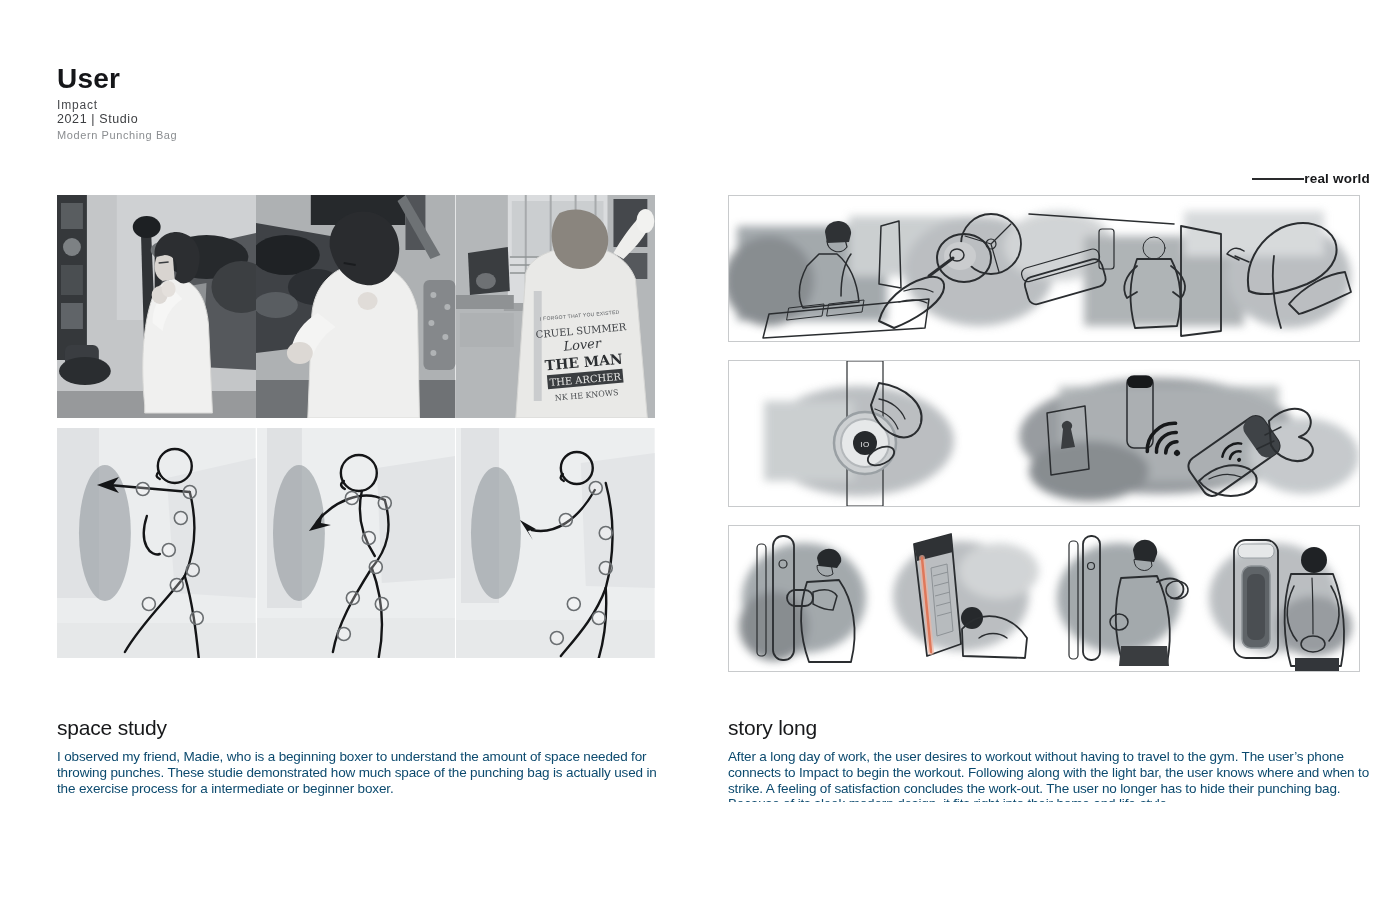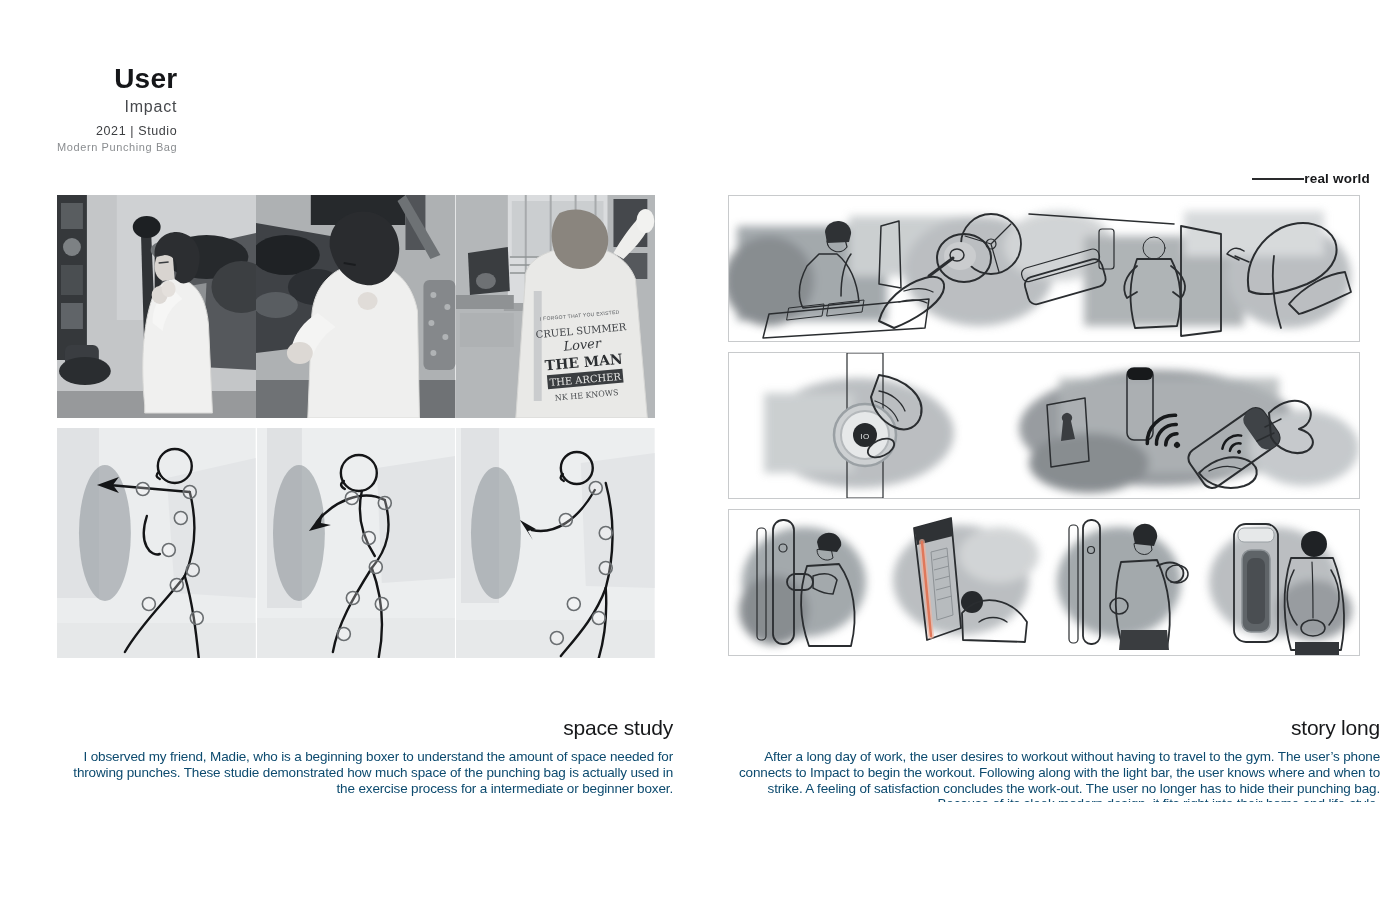--- a/index.html
+++ b/index.html
@@ -1,39 +1,39 @@
 <!DOCTYPE html>
 <html><head>
 <meta charset="utf-8">
 <style>
   html,body{margin:0;padding:0;background:#fff;}
   .page{position:relative;width:1400px;height:802px;background:#ffffff;overflow:hidden;
-        font-family:"Liberation Sans","DejaVu Sans",sans-serif;color:#1a1b1d;text-align:right;}
+        font-family:"Liberation Sans","DejaVu Sans",sans-serif;color:#1a1b1d;}
 
   
   .header{position:absolute;left:57px;top:64px;}
   .header h1{margin:0;font-size:28px;font-weight:700;letter-spacing:.2px;color:#151619;line-height:1.05;}
-  .header .subtitle{margin-top:5px;font-size:16px;color:#46484c;letter-spacing:.8px;}
-  .header .meta{margin-top:8px;font-size:12.5px;color:#3c3e41;letter-spacing:.6px;}
+  .header .subtitle{margin-top:5px;font-size:12px;color:#46484c;letter-spacing:.8px;}
+  .header .meta{margin-top:0;font-size:12.5px;color:#3c3e41;letter-spacing:.6px;}
   .header .tagline{margin-top:3px;font-size:11px;color:#8a8d90;letter-spacing:.6px;}
 
   
   .legend{position:absolute;top:171px;right:30px;display:flex;align-items:center;gap:0;}
   .legend .line{display:inline-block;width:52px;height:2px;background:#2a2b2d;}
   .legend .label{font-size:13.5px;font-weight:700;color:#17181a;letter-spacing:.2px;}
 
   
   .photo-strip{position:absolute;left:57px;top:195px;width:598px;height:223px;display:flex;}
   .photo-strip svg{display:block;height:223px;width:33.3333%;}
   .sketch-strip{position:absolute;left:57px;top:428px;width:598px;height:230px;display:flex;gap:1px;}
   .sketch-strip svg{display:block;height:230px;flex:1;}
 
   
   .storyboard{position:absolute;left:728px;top:195px;width:632px;}
-  .sb-panel{box-sizing:border-box;width:632px;height:147px;border:1px solid #c8cacc;background:#fff;margin-bottom:10px;}
+  .sb-panel{box-sizing:border-box;width:632px;height:147px;border:1px solid #c8cacc;background:#fff;margin-bottom:18px;}
   .sb-panel:last-child{margin-bottom:0;}
   .sb-panel svg{display:block;width:100%;height:100%;}
 
   
   .caption{position:absolute;top:704px;margin-top:12px;}
   .caption h2{margin:0 0 9px 0;font-size:21px;font-weight:400;color:#17181a;letter-spacing:-.2px;}
   .caption p{margin:0;font-size:13.5px;line-height:1.17;color:#0c4a6e;letter-spacing:-.15px;}
   .caption-left{left:57px;width:616px;}
   .caption-right{left:728px;width:652px;}
 

